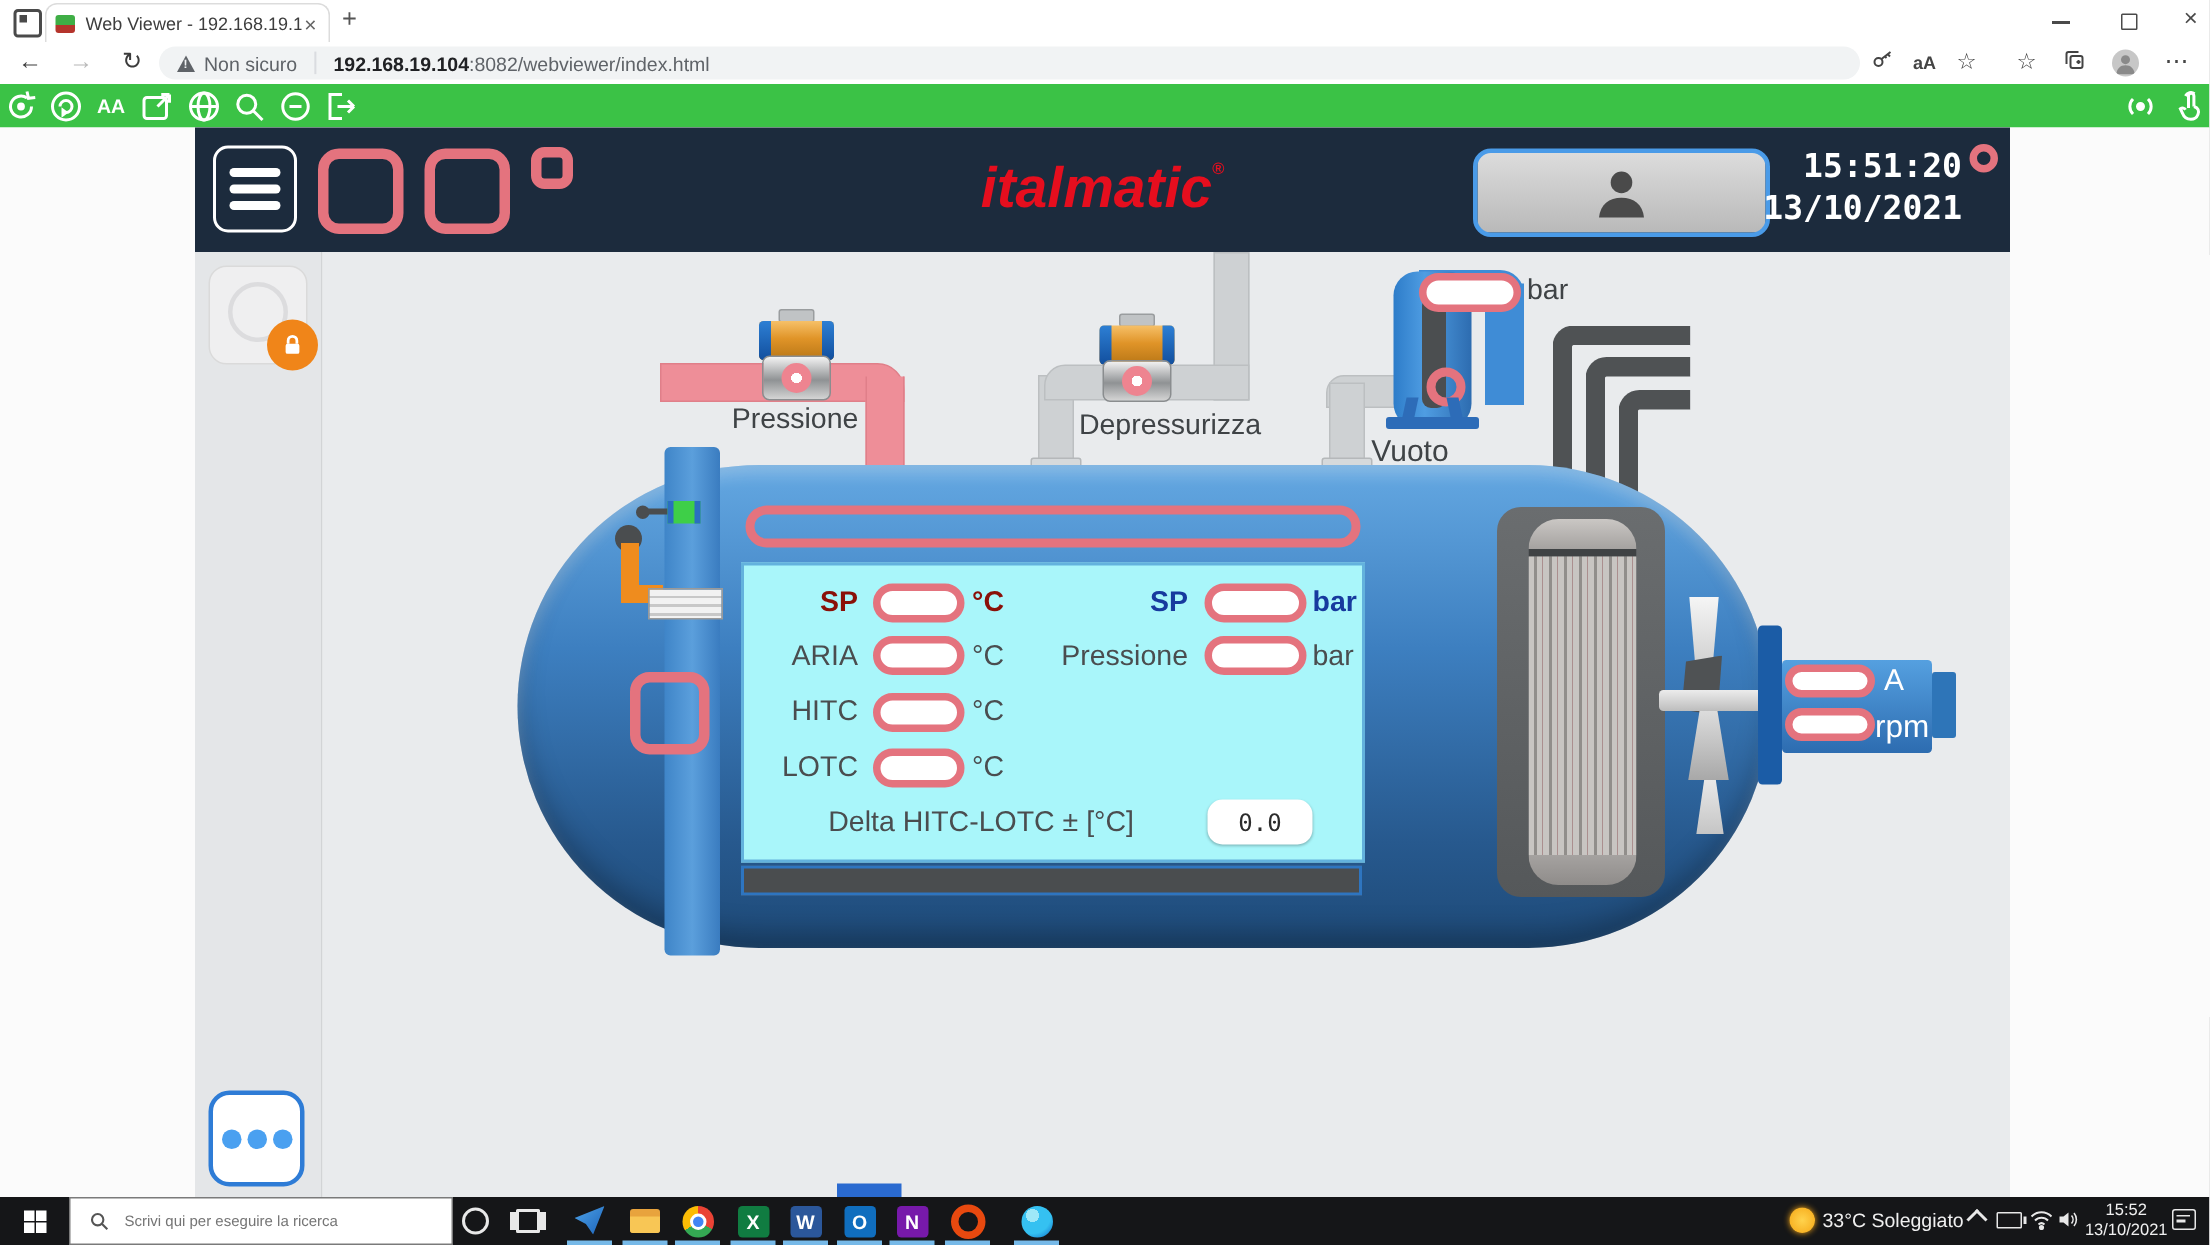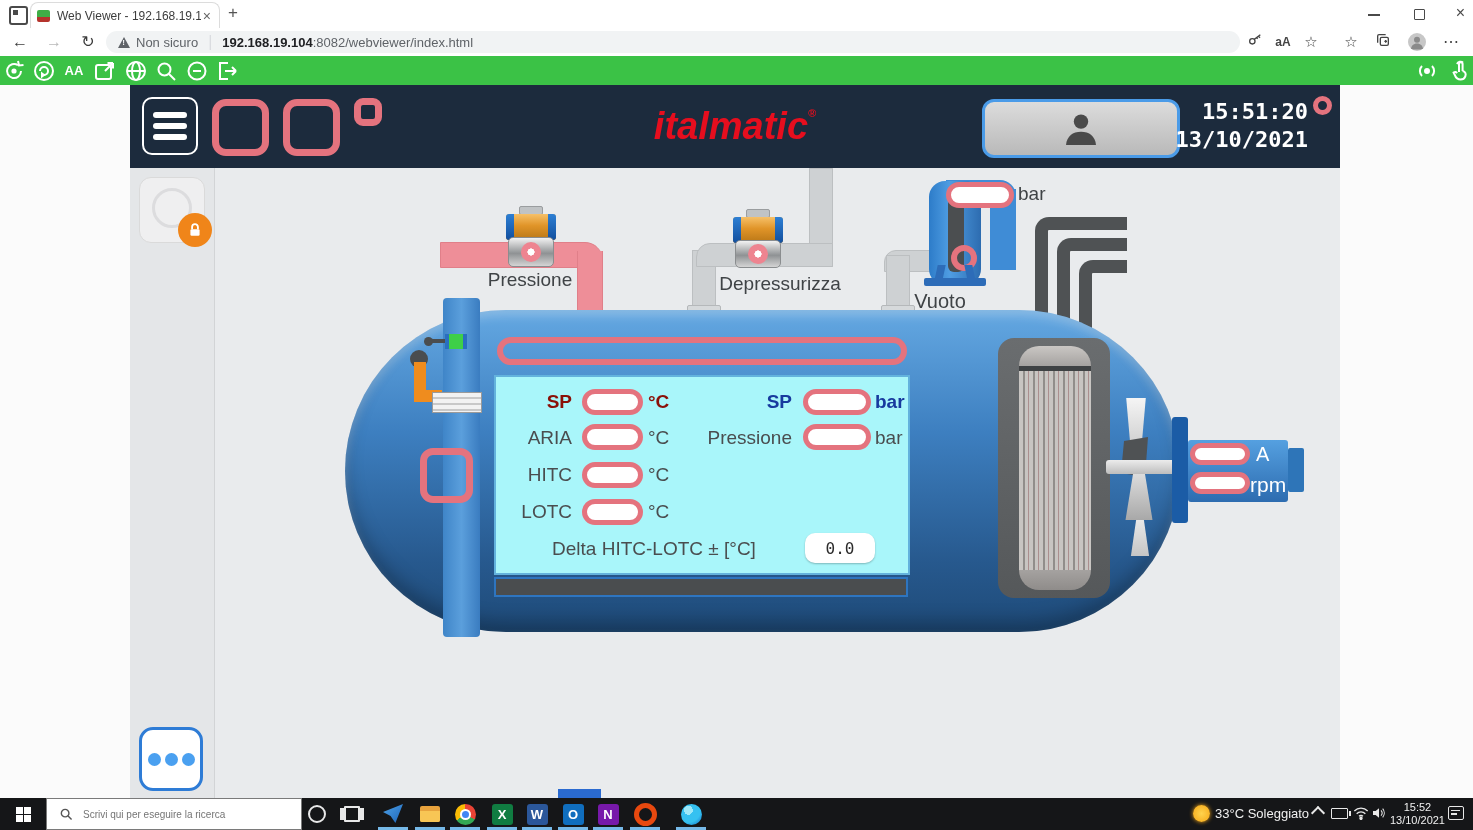--- a/index.html
+++ b/index.html
@@ -372,21 +372,21 @@
         <div class="punit" style="left:152px;top:124px">°C</div>
 
         <div class="plabel sp-blue" style="left:206px;top:14px;width:90px">SP</div>
         <div class="ppill-r" style="left:307px;top:12px"></div>
         <div class="punit sp-blue" style="left:379px;top:14px">bar</div>
 
         <div class="plabel" style="left:206px;top:50px;width:90px">Pressione</div>
         <div class="ppill-r" style="left:307px;top:47px"></div>
         <div class="punit" style="left:379px;top:50px">bar</div>
 
-        <div class="plabel" style="left:56px;top:161px;width:204px;text-align:center">Delta HITC-LOTC ± [°C]</div>
+        <div class="plabel" style="left:56px;top:161px;width:204px;">Delta HITC-LOTC ± [°C]</div>
         <div class="deltabox" style="left:309px;top:156px;width:70px;height:30px">0.0</div>
       </div>
 
       <div class="abs rail" style="left:494px;top:492px;width:414px;height:20px"></div>
 
       <div class="abs hx-outer" style="left:998px;top:253px;width:112px;height:260px"></div>
       <div class="abs hx-inner" style="left:1019px;top:261px;width:72px;height:244px">
         <div class="hx-cap top"></div>
           <div class="hx-band"></div>
           <div class="hx-core"></div>

